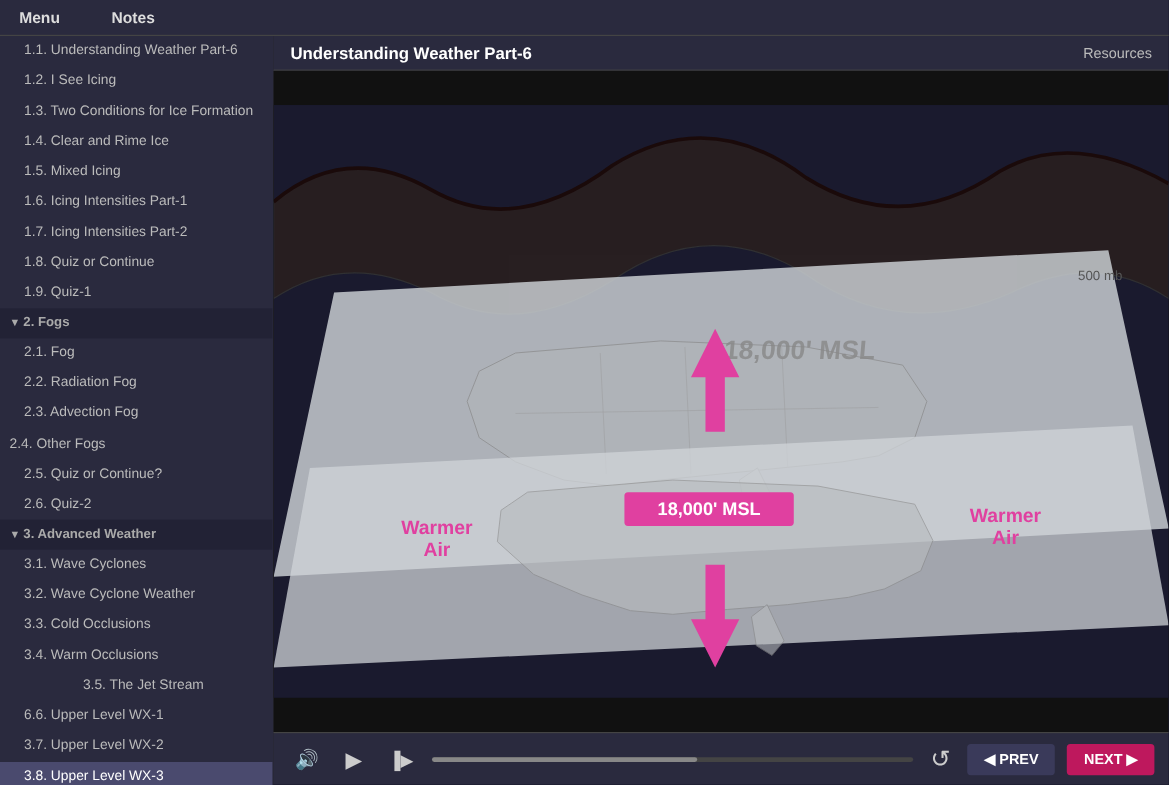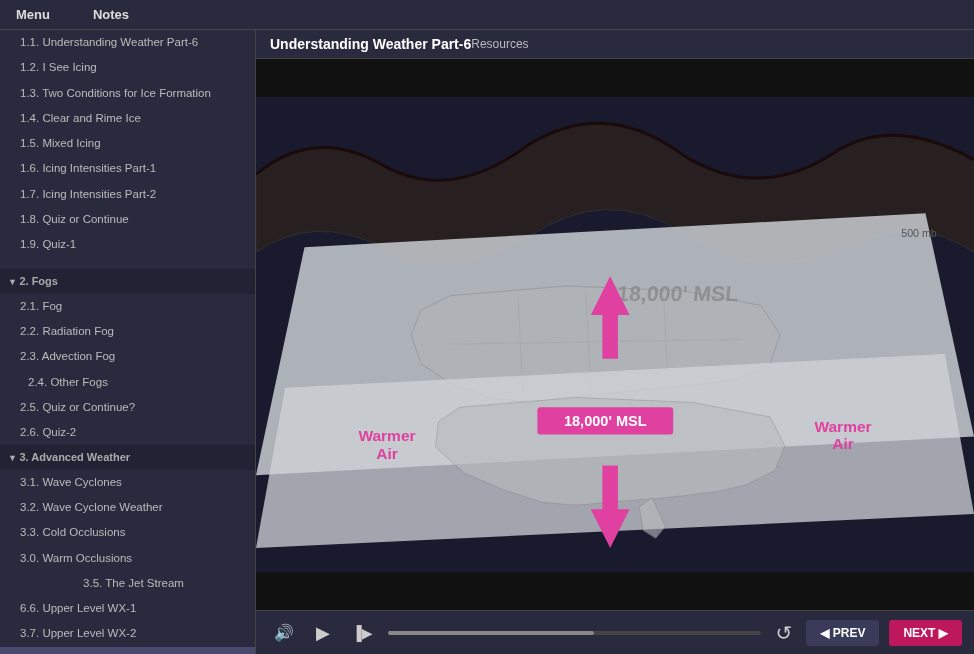--- a/index.html
+++ b/index.html
@@ -22,21 +22,21 @@
       padding: 2px 6px;
     }
 
     .main-area {
       display: flex;
       flex: 1;
       overflow: hidden;
     }
 
     .sidebar {
-      width: 256px;
+      width: 228px;
       background: #2a2a3e;
       overflow-y: scroll;
       flex-shrink: 0;
       border-right: 1px solid #444;
     }
     .sidebar::-webkit-scrollbar { width: 6px; }
     .sidebar::-webkit-scrollbar-track { background: #1a1a2e; }
     .sidebar::-webkit-scrollbar-thumb { background: #555; border-radius: 3px; }
 
     .sidebar-item {
@@ -58,20 +58,21 @@
 
     .content-area {
       flex: 1;
       display: flex;
       flex-direction: column;
       background: #1a1a2e;
     }
 
     .content-header {
       display: flex;
+      justify-content: space-between;
       align-items: center;
       padding: 6px 14px;
       background: #2a2a3e;
       border-bottom: 1px solid #444;
     }
     .content-title {
       color: #fff;
       font-size: 14px;
       font-weight: bold;
     }
@@ -173,32 +174,32 @@
 
   <div class="sidebar-item" style="padding-left: 20px;">1.1. Understanding Weather Part-6</div>
       <div class="sidebar-item" style="padding-left: 20px;">1.2. I See Icing</div>
       <div class="sidebar-item" style="padding-left: 20px;">1.3. Two Conditions for Ice Formation</div>
       <div class="sidebar-item" style="padding-left: 20px;">1.4. Clear and Rime Ice</div>
       <div class="sidebar-item" style="padding-left: 20px;">1.5. Mixed Icing</div>
       <div class="sidebar-item" style="padding-left: 20px;">1.6. Icing Intensities Part-1</div>
       <div class="sidebar-item" style="padding-left: 20px;">1.7. Icing Intensities Part-2</div>
       <div class="sidebar-item" style="padding-left: 20px;">1.8. Quiz or Continue</div>
       <div class="sidebar-item" style="padding-left: 20px;">1.9. Quiz-1</div>
-      <div class="sidebar-item section-header expanded" style="padding-left: 8px; margin-top: 12px;">2. Fogs</div>
+      <div class="sidebar-item section-header expanded" style="padding-left: 8px;">2. Fogs</div>
       <div class="sidebar-item" style="padding-left: 20px;">2.1. Fog</div>
       <div class="sidebar-item" style="padding-left: 20px;">2.2. Radiation Fog</div>
       <div class="sidebar-item" style="padding-left: 20px;">2.3. Advection Fog</div>
-      <div class="sidebar-item" style="padding-left: 28px;">2.4. Other Fogs</div>
+      <div class="sidebar-item" style="padding-left: 8px;">2.4. Other Fogs</div>
       <div class="sidebar-item" style="padding-left: 20px;">2.5. Quiz or Continue?</div>
       <div class="sidebar-item" style="padding-left: 20px;">2.6. Quiz-2</div>
       <div class="sidebar-item section-header expanded" style="padding-left: 8px;">3. Advanced Weather</div>
       <div class="sidebar-item" style="padding-left: 20px;">3.1. Wave Cyclones</div>
       <div class="sidebar-item" style="padding-left: 20px;">3.2. Wave Cyclone Weather</div>
       <div class="sidebar-item" style="padding-left: 20px;">3.3. Cold Occlusions</div>
-      <div class="sidebar-item" style="padding-left: 20px;">3.0. Warm Occlusions</div>
+      <div class="sidebar-item" style="padding-left: 20px;">3.4. Warm Occlusions</div>
       <div class="sidebar-item" style="padding-left: 20px; text-align: center;">3.5. The Jet Stream</div>
       <div class="sidebar-item" style="padding-left: 20px;">6.6. Upper Level WX-1</div>
       <div class="sidebar-item" style="padding-left: 20px;">3.7. Upper Level WX-2</div>
       <div class="sidebar-item active" style="padding-left: 20px;">3.8. Upper Level WX-3</div>
     </div>
 
   <div class="content-area">
     <div class="content-header">
       <span class="content-title">Understanding Weather Part-6</span>
       <span class="resources-btn">Resources</span>

